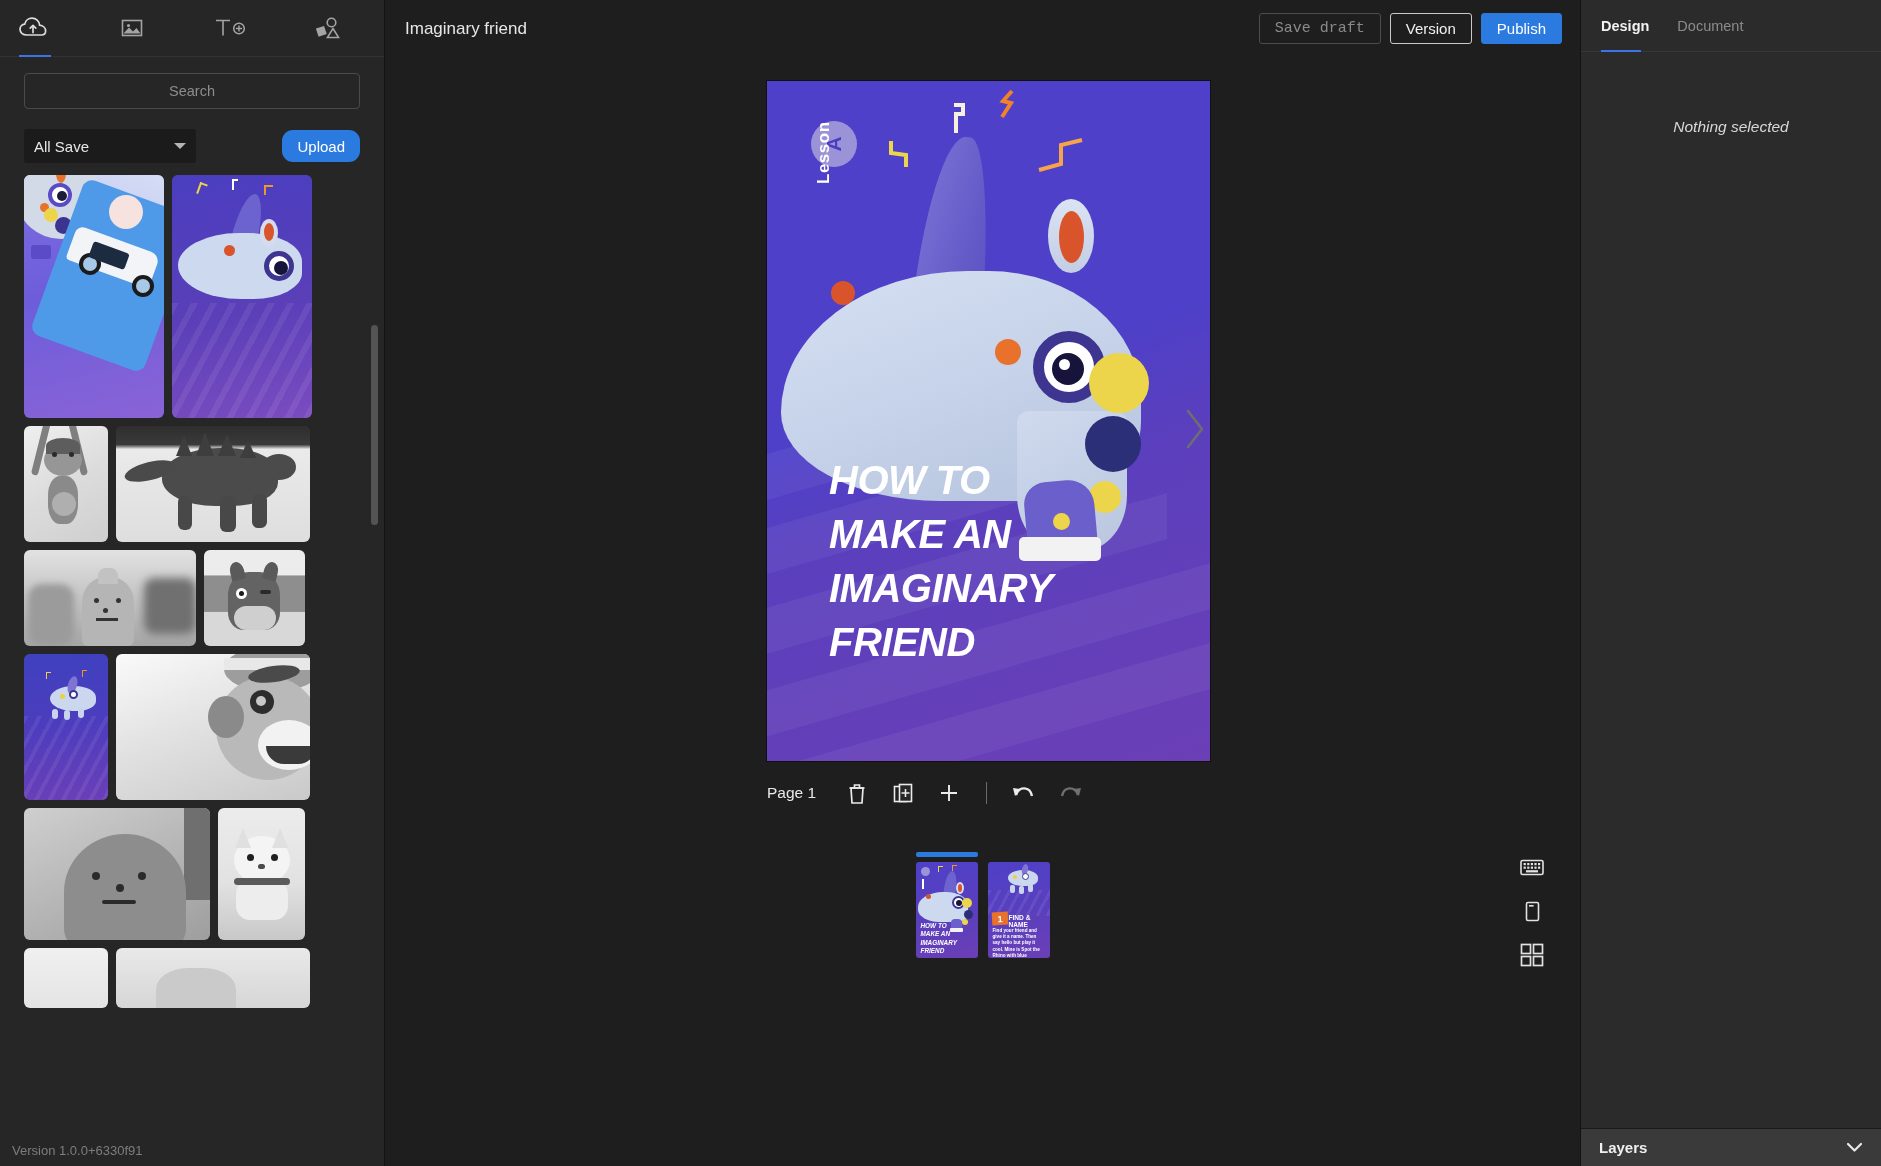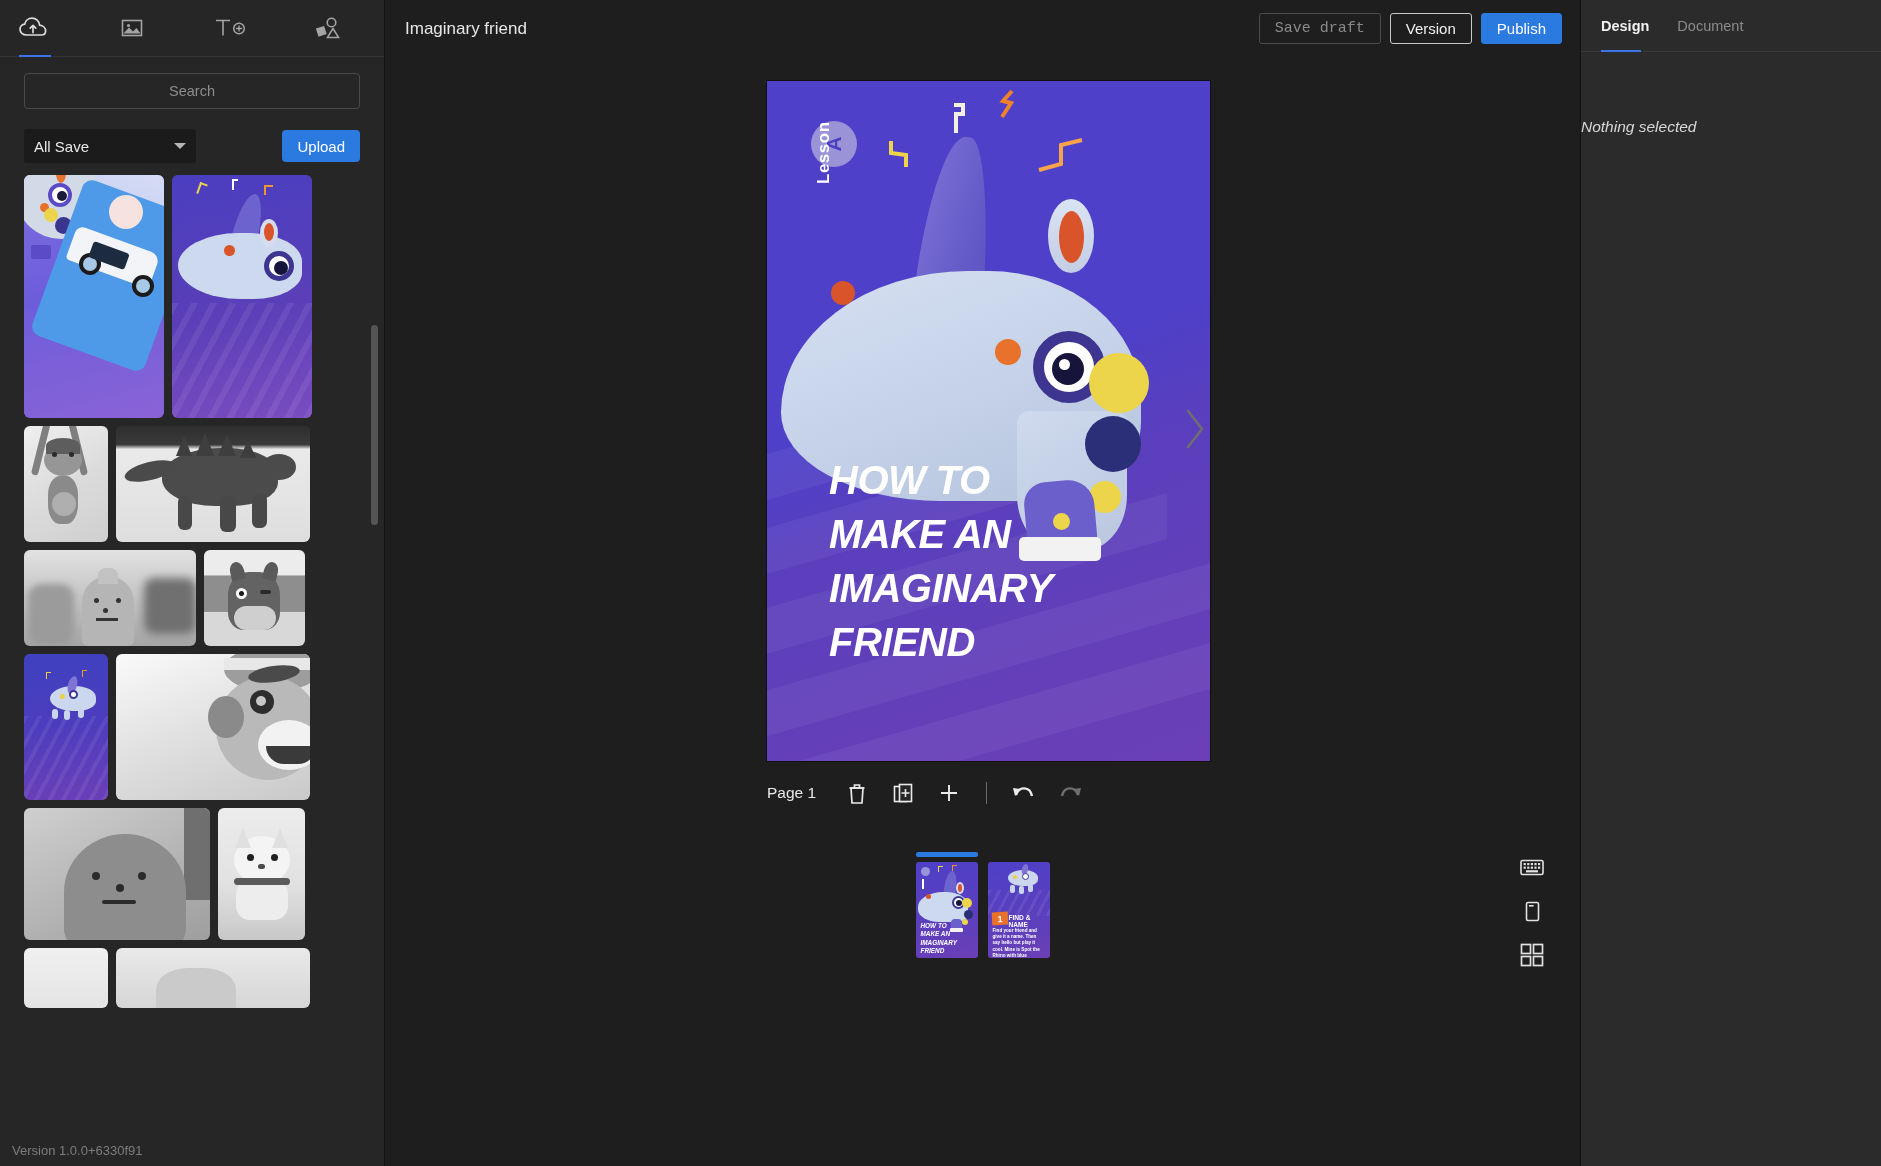--- a/index.html
+++ b/index.html
@@ -58,21 +58,21 @@
     display: flex; align-items: center; justify-content: space-between;
     cursor: pointer;
   }
   .caret-dn {
     width: 0; height: 0;
     border-left: 6px solid transparent; border-right: 6px solid transparent;
     border-top: 6px solid #b5b5b5;
   }
   .lp-upload {
     background: #2b7ae0; color: #fff; border: none;
-    height: 32px; padding: 0 15px; border-radius: 4px;
+    height: 32px; padding: 0 15px; border-radius: 11px;
     font-size: 15px; font-family: "Liberation Sans", sans-serif;
     cursor: pointer;
   }
   .lp-grid-scroll {
     flex: 1; overflow: hidden; position: relative;
     padding: 0 24px 0 24px;
   }
   .mrow { display: flex; gap: 8px; margin-bottom: 8px; }
   .mcell {
     border-radius: 6px; overflow: hidden; position: relative;
@@ -160,21 +160,21 @@
     position: relative; display: flex; flex-direction: column;
   }
   .rp-tabs {
     height: 52px; display: flex; align-items: center; gap: 28px;
     padding-left: 20px; border-bottom: 1px solid #383838; position: relative;
   }
   .rp-tab { font-size: 14.5px; color: #8b8b8b; cursor: pointer; height: 52px; display: flex; align-items: center; }
   .rp-tab.active { color: #f2f2f2; font-weight: bold; }
   .rp-tab-underline { position: absolute; left: 20px; bottom: -1px; width: 40px; height: 2px; background: #3b74e8; }
   .rp-empty {
-    margin-top: 66px; text-align: left;
+    margin-top: 66px; text-align: center;
     color: #d8d8d8; font-style: italic; font-size: 15.5px;
   }
   .rp-layers {
     position: absolute; left: 0; right: 0; bottom: 0; height: 38px;
     background: #3a3a3a; border-top: 1px solid #1a1a1a;
     display: flex; align-items: center; padding: 0 18px;
     cursor: pointer;
   }
   .rp-layers-label { color: #f0f0f0; font-size: 15px; font-weight: bold; }
   .rp-layers-chev { margin-left: auto; }
@@ -637,15 +637,23 @@
 
   <div class="right-panel">
     <div class="rp-tabs">
       <div class="rp-tab active">Design</div>
       <div class="rp-tab">Document</div>
       <div class="rp-tab-underline"></div>
     </div>
 
     <div class="rp-empty">Nothing selected</div>
 
+    <div class="rp-layers">
+      <span class="rp-layers-label">Layers</span>
+      <span class="rp-layers-chev">
+        <svg width="17" height="11" viewBox="0 0 17 11">
+          <path d="M2 2 L8.5 8.5 L15 2" fill="none" stroke="#e8e8e8" stroke-width="2.2" stroke-linecap="round" stroke-linejoin="round"></path>
+        </svg>
+      </span>
+    </div>
   </div>
 
 </div>
 
 </body></html>

